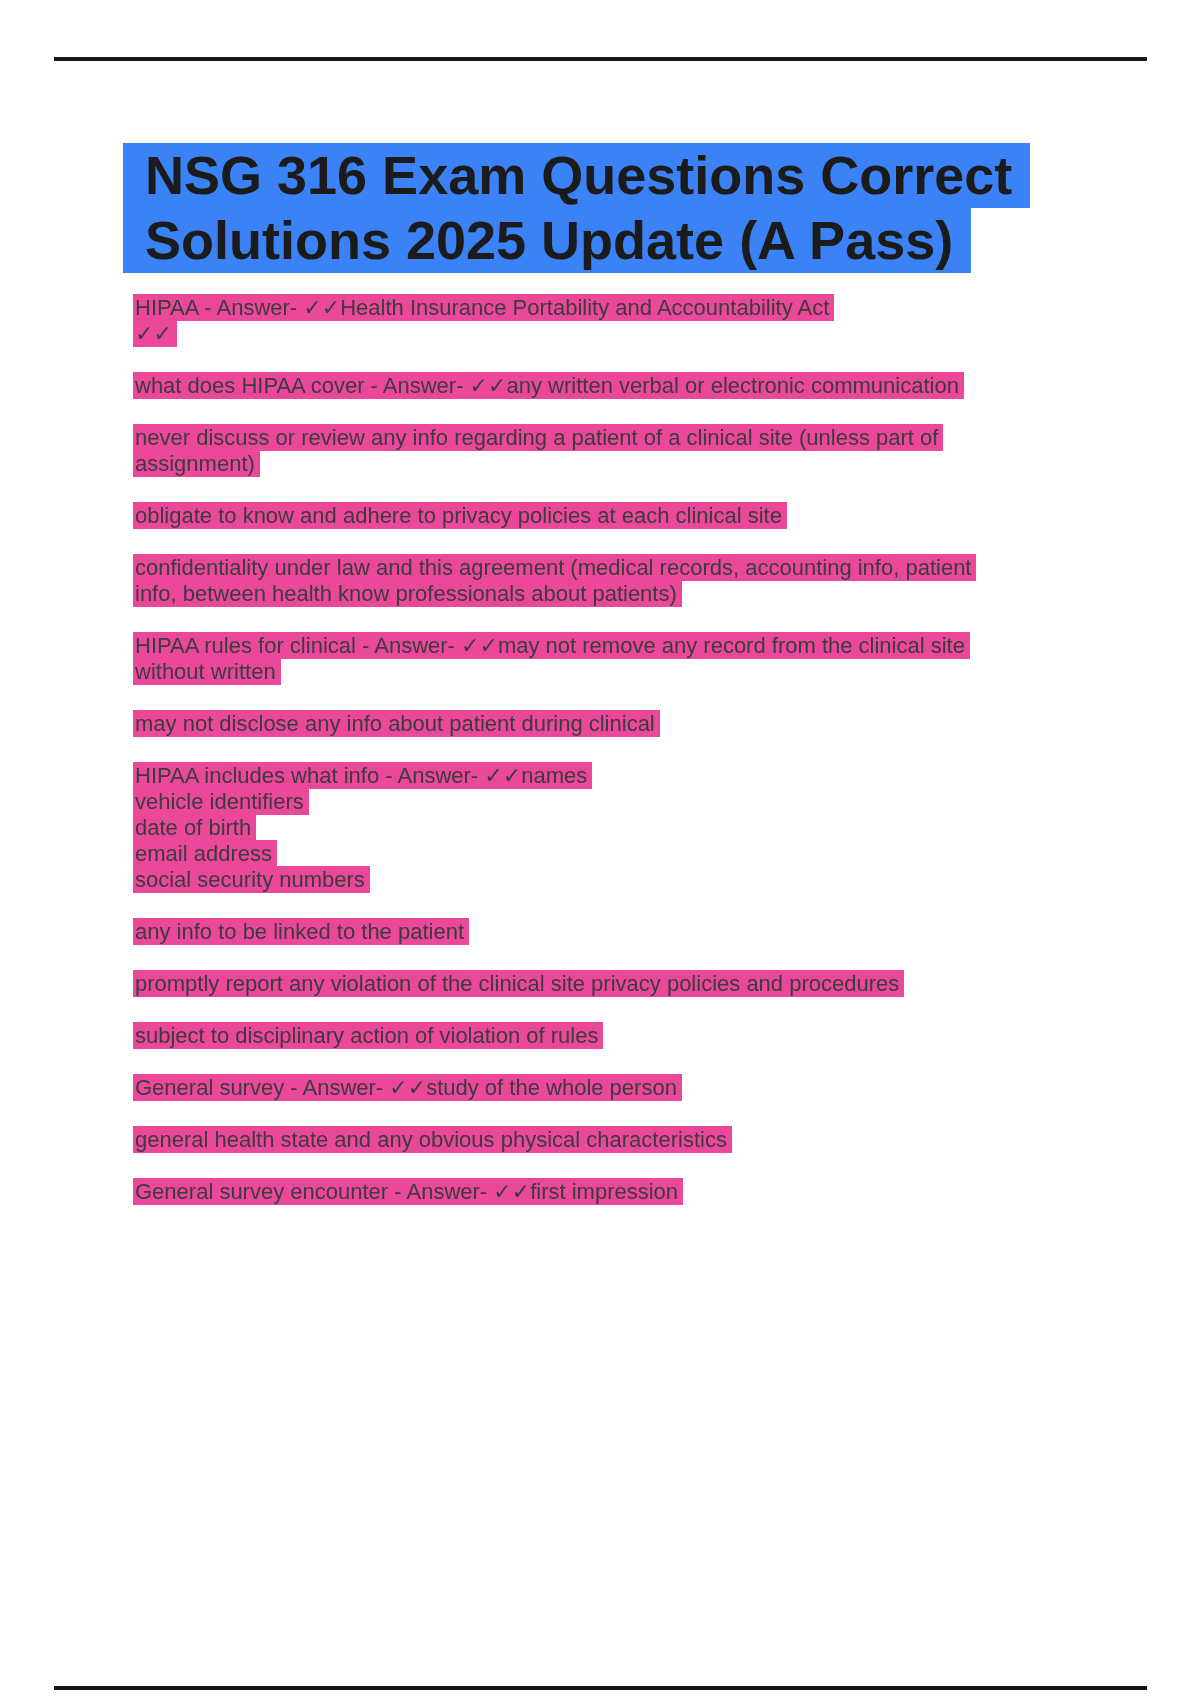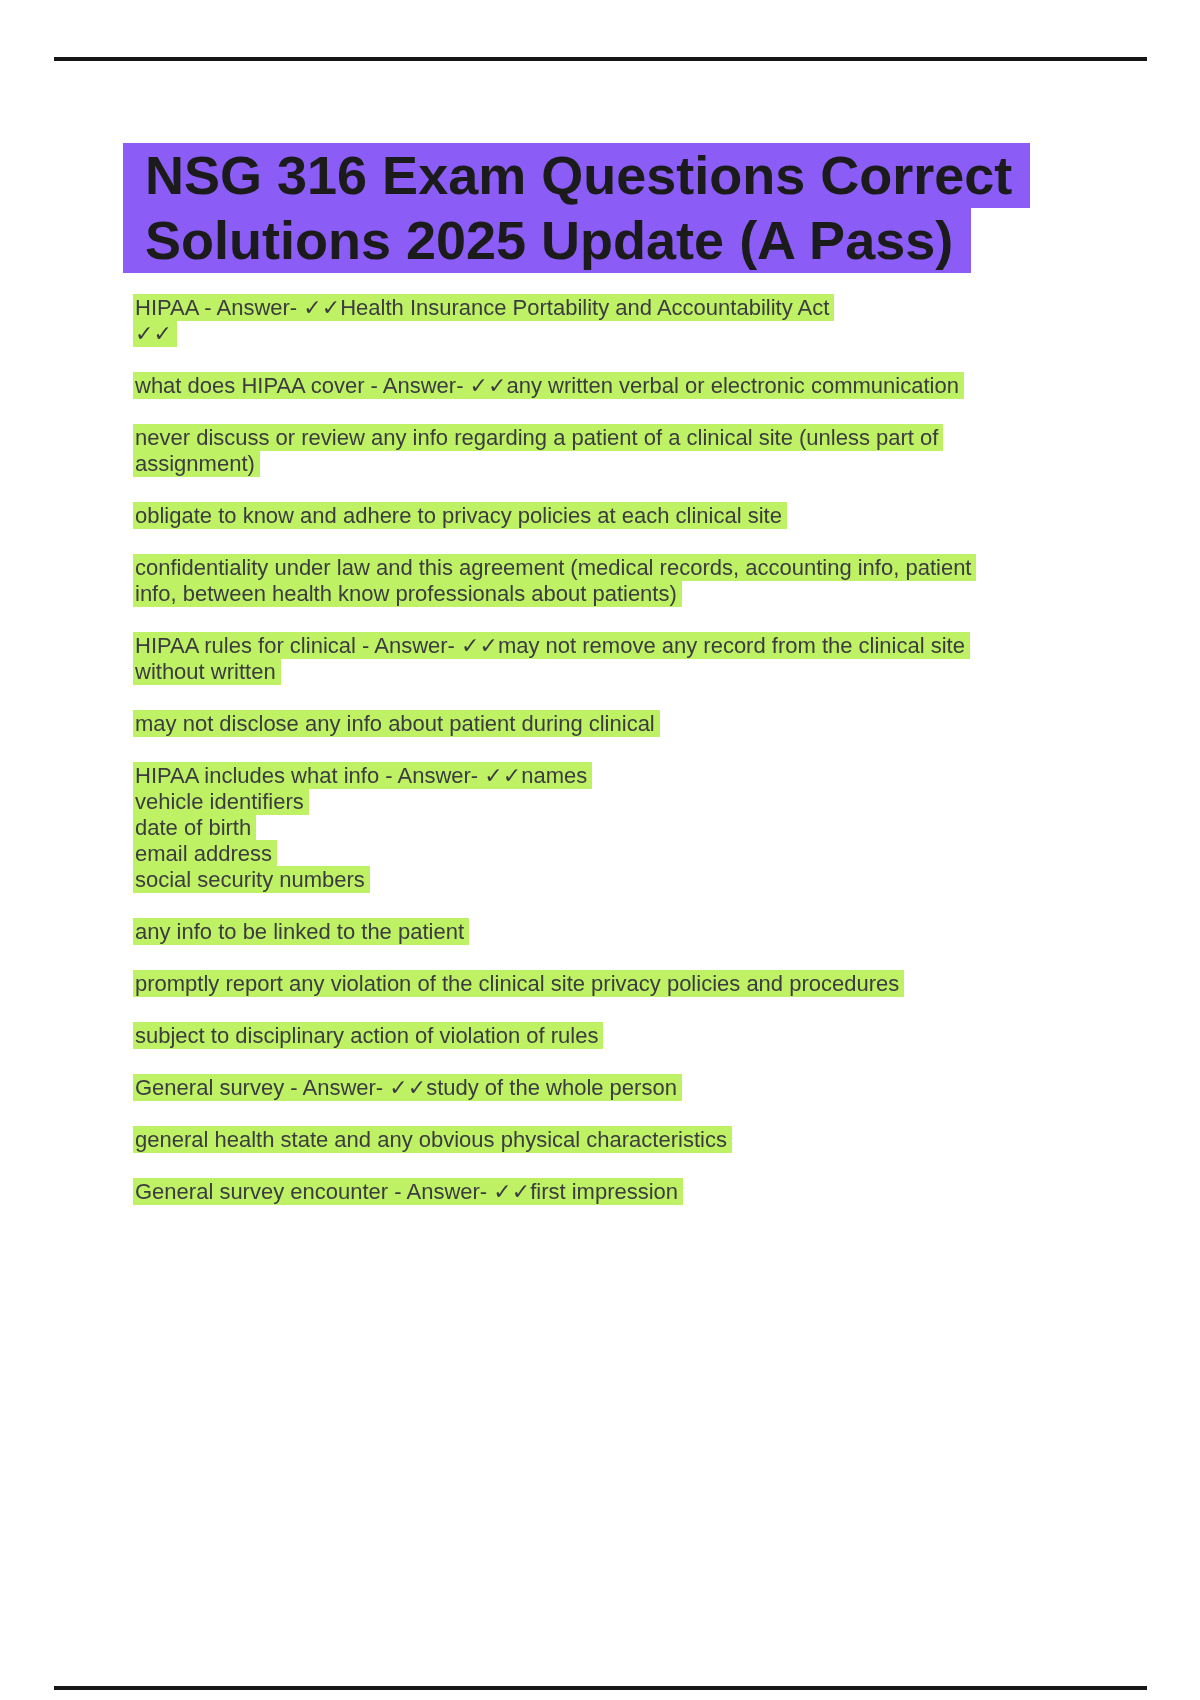--- a/index.html
+++ b/index.html
@@ -33,34 +33,34 @@
     padding: 0;
     font-size: 54px;
     line-height: 65px;
     font-weight: bold;
     color: #1b1b1b;
   }
   .title-line { display: block; }
   .title-line .hl-yellow {
     display: inline-block;
     height: 65px;
-    background: #8b5cf6;
+    background: #3b82f6;
     padding: 0 18px 0 22px;
   }
 
   .doc-body {
     margin-top: 22px;
     font-size: 22px;
     line-height: 26px;
     color: #3b3b40;
   }
   .para { margin: 0 0 26px 0; padding: 0; }
   .para-line { display: block; }
   .para-line > span {
-    background: #bef264;
+    background: #ec4899;
     padding: 1px 5px 1px 2px;
     margin-left: -2px;
   }
 </style>
 </head>
 <body>
 
 <div class="rule rule-top"></div>
 
 <div class="content">

